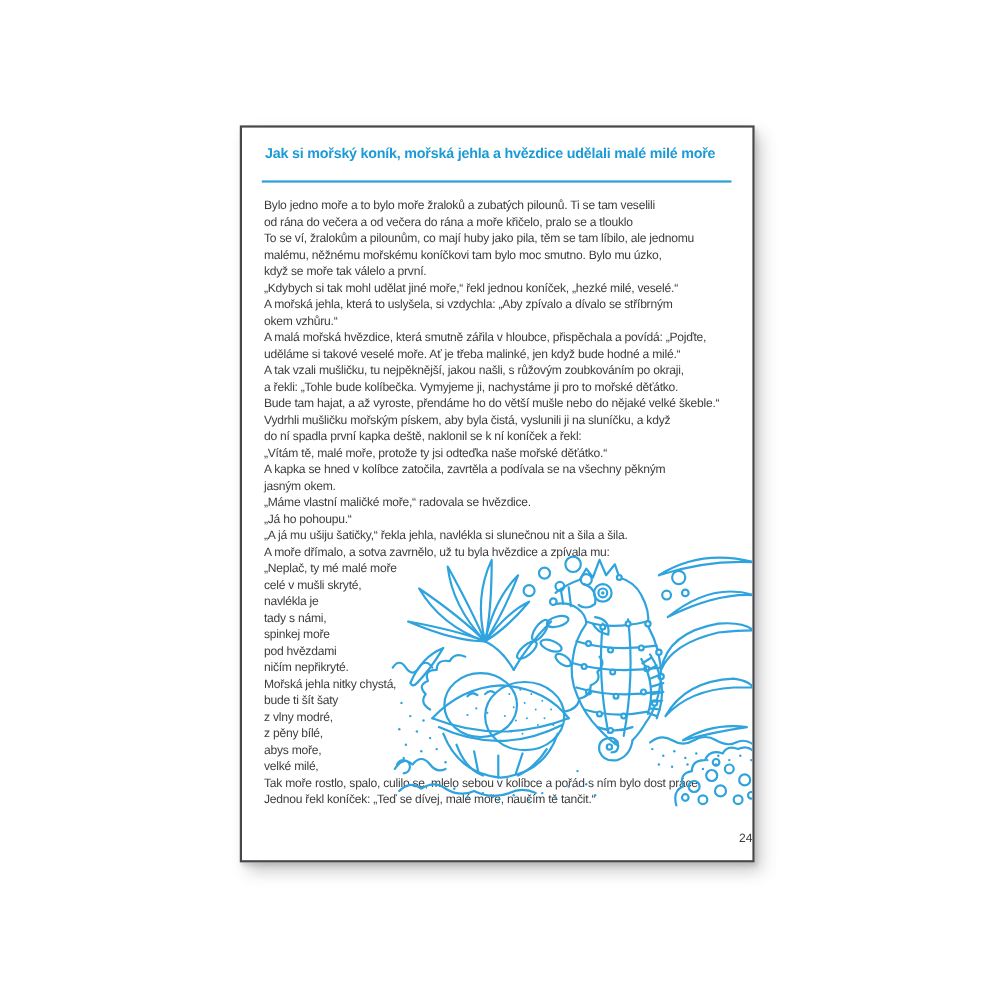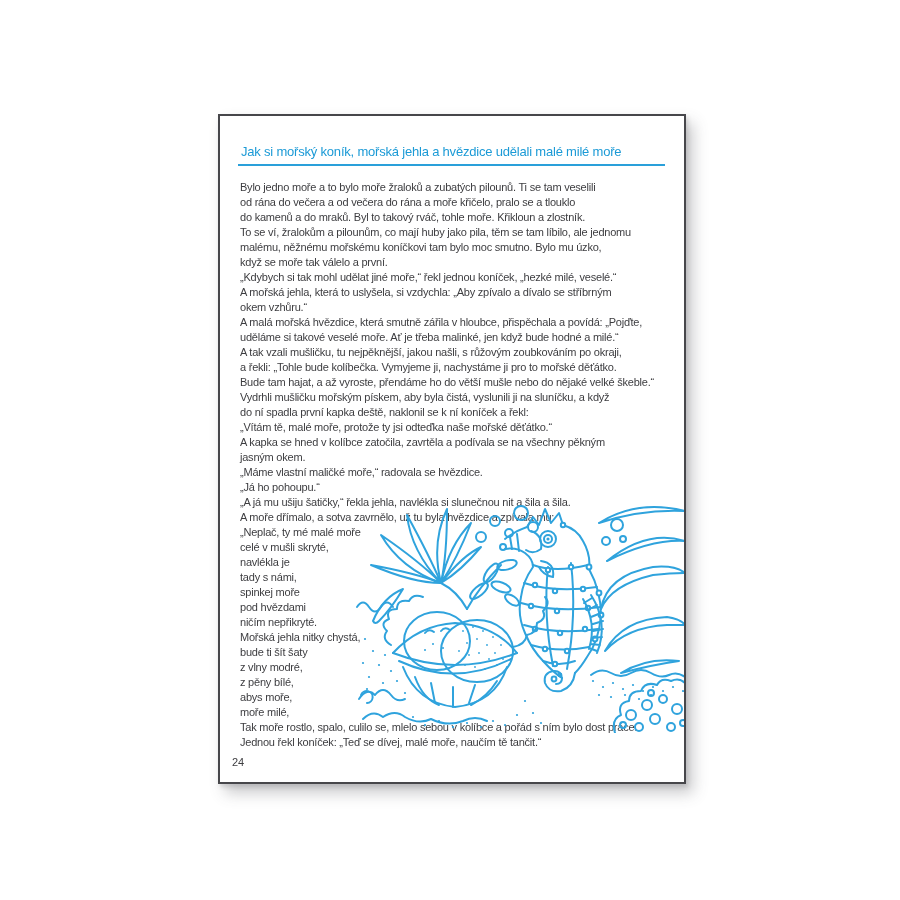--- a/index.html
+++ b/index.html
@@ -5,55 +5,54 @@
   html,body{margin:0;padding:0;width:900px;height:900px;background:#ffffff;
     font-family:"Liberation Sans", sans-serif;}
   .canvas{position:relative;width:900px;height:900px;background:#ffffff;overflow:hidden;}
   .page{
     position:absolute;left:218px;top:114px;width:464px;height:666px;
     background:#ffffff;border:2px solid #47474b;
     box-shadow:7px 9px 14px rgba(80,80,85,0.30), 2px 3px 4px rgba(80,80,85,0.18);
     overflow:hidden;
   }
   .title{
-    position:absolute;left:21px;top:28px;margin:0;
-    font-size:13px;font-weight:normal;letter-spacing:-0.2px;
+    position:absolute;left:21px;top:16px;margin:0;
+    font-size:13px;font-weight:bold;letter-spacing:-0.2px;
     color:#1b9ad6;white-space:nowrap;
   }
   .title-rule{
     position:absolute;left:18px;top:48px;width:427px;height:2px;
     background:#2aa0da;
   }
   .story{
     position:absolute;left:20px;top:50px;width:436px;
     font-size:11px;line-height:15px;letter-spacing:-0.22px;
     color:#3d3d40;
     margin-top:14px;
   }
   .story .line{white-space:nowrap;height:15px;}
   .illo{position:absolute;left:135px;top:387px;width:330px;height:230px;}
   .pagenum{
-    position:absolute;left:12px;top:640px;width:100%;text-align:left;
+    position:absolute;left:0;top:640px;width:100%;text-align:right;
     font-size:11px;color:#3d3d40;
   }
   .illo *{vector-effect:non-scaling-stroke;}
 </style>
 </head>
 <body>
 
 <div class="canvas">
   <div class="page">
 
     <h1 class="title">Jak si mořský koník, mořská jehla a hvězdice udělali malé milé moře</h1>
     <div class="title-rule"></div>
 
     <div class="story">
         <div class="line">Bylo jedno moře a to bylo moře žraloků a zubatých pilounů. Ti se tam veselili</div>
         <div class="line">od rána do večera a od večera do rána a moře křičelo, pralo se a tlouklo</div>
-        <div class="line">do kamenů a do mraků. Byl to takový rváč, tohle moře. Křikloun a zlostník.</div>
         <div class="line">To se ví, žralokům a pilounům, co mají huby jako pila, těm se tam líbilo, ale jednomu</div>
         <div class="line">malému, něžnému mořskému koníčkovi tam bylo moc smutno. Bylo mu úzko,</div>
         <div class="line">když se moře tak válelo a první.</div>
         <div class="line">„Kdybych si tak mohl udělat jiné moře,“ řekl jednou koníček, „hezké milé, veselé.“</div>
         <div class="line">A mořská jehla, která to uslyšela, si vzdychla: „Aby zpívalo a dívalo se stříbrným</div>
         <div class="line">okem vzhůru.“</div>
         <div class="line">A malá mořská hvězdice, která smutně zářila v hloubce, přispěchala a povídá: „Pojďte,</div>
         <div class="line">uděláme si takové veselé moře. Ať je třeba malinké, jen když bude hodné a milé.“</div>
         <div class="line">A tak vzali mušličku, tu nejpěknější, jakou našli, s růžovým zoubkováním po okraji,</div>
         <div class="line">a řekli: „Tohle bude kolíbečka. Vymyjeme ji, nachystáme ji pro to mořské děťátko.</div>
@@ -72,21 +71,21 @@
         <div class="line">navlékla je</div>
         <div class="line">tady s námi,</div>
         <div class="line">spinkej moře</div>
         <div class="line">pod hvězdami</div>
         <div class="line">ničím nepřikryté.</div>
         <div class="line">Mořská jehla nitky chystá,</div>
         <div class="line">bude ti šít šaty</div>
         <div class="line">z vlny modré,</div>
         <div class="line">z pěny bílé,</div>
         <div class="line">abys moře,</div>
-        <div class="line">moře milé,</div>
+        <div class="line">velké milé,</div>
         <div class="line">Tak moře rostlo, spalo, culilo se, mlelo sebou v kolíbce a pořád s ním bylo dost práce.</div>
         <div class="line">Jednou řekl koníček: „Teď se dívej, malé moře, naučím tě tančit.“</div>
       </div>
 
     <svg class="illo" viewBox="0 0 330 230" fill="none" stroke="#2fa3dd" stroke-width="2" stroke-linecap="round" stroke-linejoin="round">
 
       <g>
         <path d="M86,80 Q46,66 26,32 Q64,58 86,80"></path>
         <path d="M86,80 Q56,48 52,12 Q74,52 86,80"></path>
         <path d="M86,80 Q76,40 92,6 Q92,52 86,80"></path>

